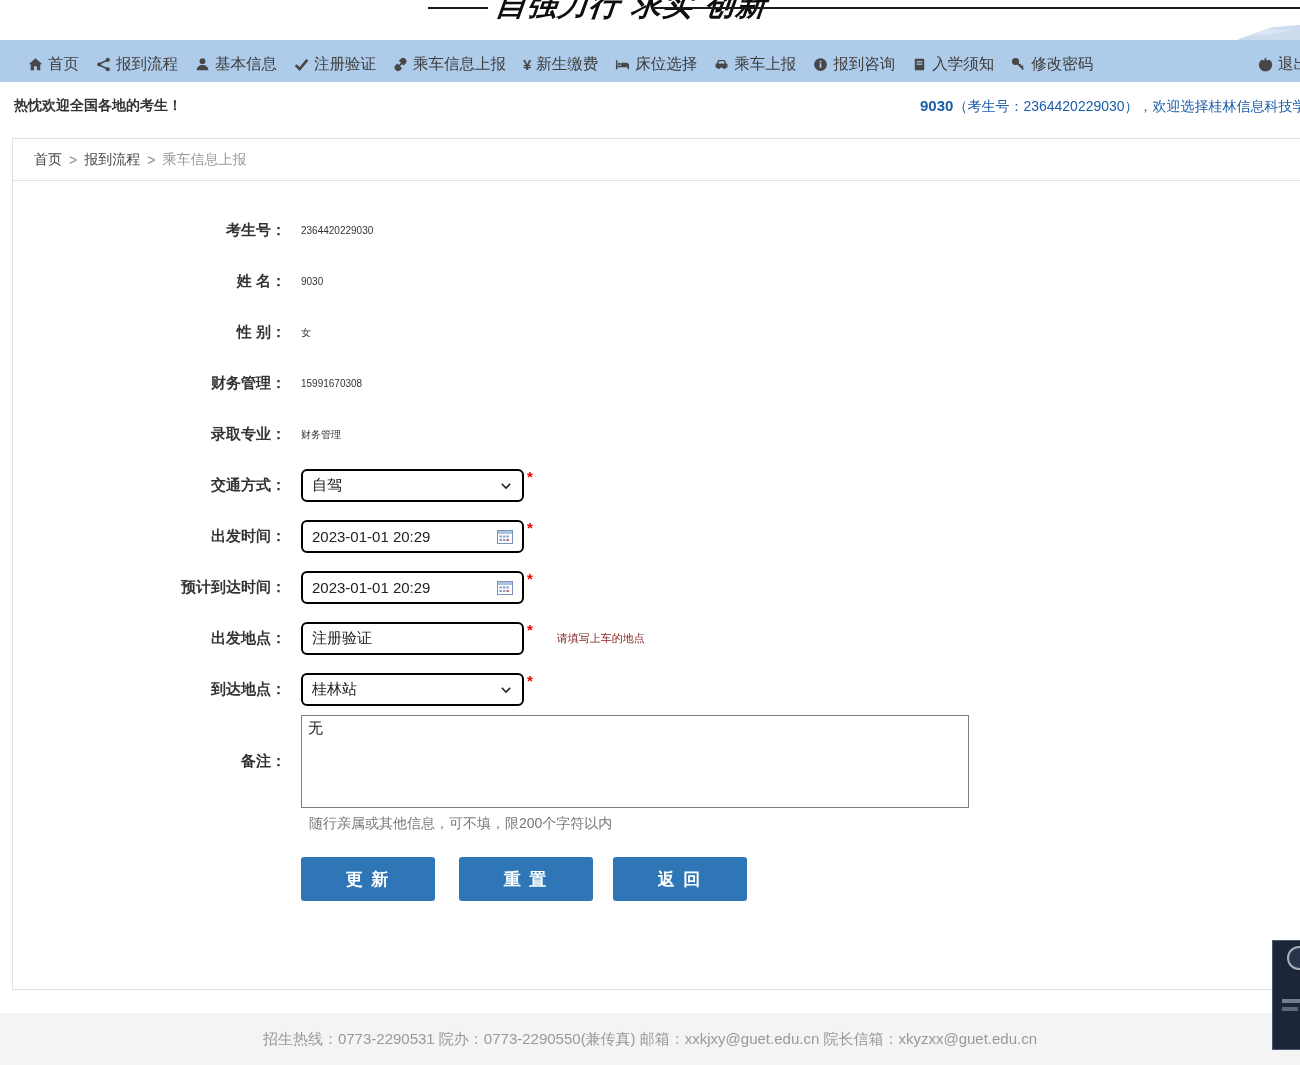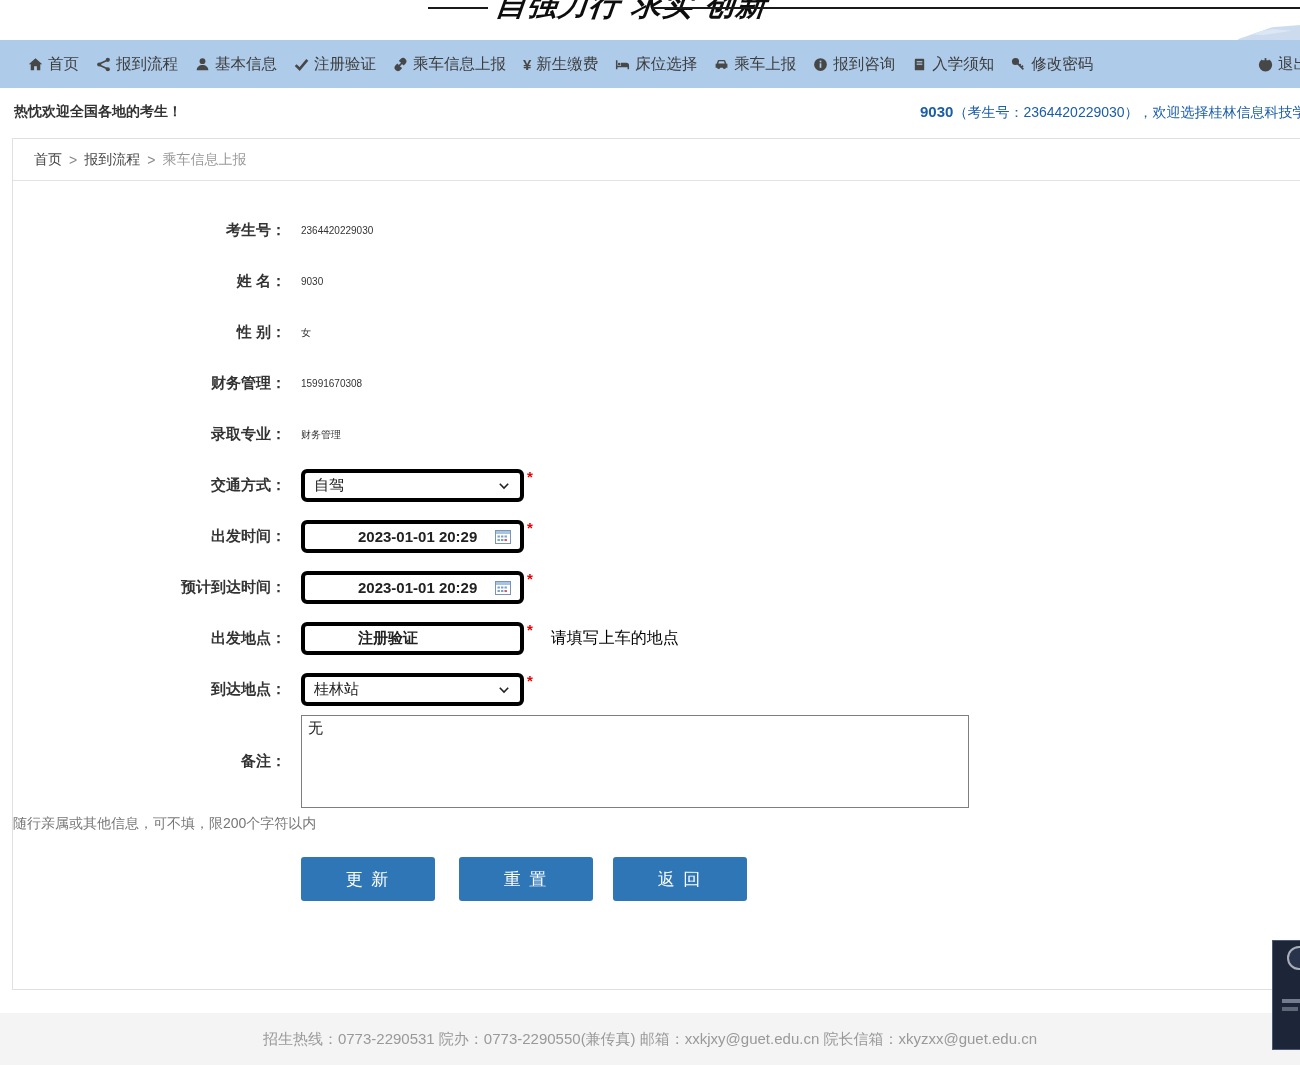--- a/index.html
+++ b/index.html
@@ -16,51 +16,51 @@
   .sky-deco::after { content:""; position:absolute; left:6px; top:4px; width:48px; height:6px; background:#dbe7f4; clip-path:polygon(0 80%, 60% 0, 100% 30%, 40% 100%); }
 
   
   .navbar { position:absolute; top:40px; left:0; width:1300px; height:48px; background:#aecbe9; display:flex; align-items:center; padding-left:28px; gap:17px; font-size:15.5px; color:#3d3d3d; }
   .nav-item { display:flex; align-items:center; gap:5px; white-space:nowrap; cursor:pointer; }
   .nav-item svg { width:15px; height:15px; fill:#474747; flex:none; }
   .nav-item .yen { font-weight:bold; font-size:15px; color:#474747; }
   .nav-logout { margin-left:auto; margin-right:-9px; }
 
   
-  .welcome { position:absolute; top:88px; left:0; width:1300px; height:47px; background:#fff; }
+  .welcome { position:absolute; top:82px; left:0; width:1300px; height:47px; background:#fff; }
   .welcome-left { position:absolute; left:14px; top:0; line-height:47px; font-size:14px; font-weight:bold; color:#333; }
   .welcome-right { position:absolute; left:920px; top:0; line-height:47px; font-size:14px; color:#1a5dab; white-space:nowrap; }
   .welcome-right b { font-size:15px; }
 
   
   .panel { position:absolute; top:138px; left:12px; width:1290px; height:852px; background:#fff; border:1px solid #e0e0e0; }
   .panel-header { height:42px; border-bottom:1px solid #e3e3e3; display:flex; align-items:center; padding-left:21px; font-size:14px; gap:7px; }
   .crumb-link { color:#454545; cursor:pointer; }
   .crumb-sep { color:#888; }
   .crumb-current { color:#999; }
 
   .form { padding-top:24px; }
   .row { display:flex; align-items:center; height:51px; }
   .row-label { width:288px; flex:none; text-align:right; padding-right:15px; font-size:15px; font-weight:bold; color:#333; white-space:nowrap; }
   .row-value { font-size:10px; color:#333; }
 
-  .field { width:223px; height:33px; border:4px solid #000000; border-radius:6px; background:#fff; display:flex; align-items:center; padding:0 9px; font-size:15px; color:#222; cursor:pointer; }
+  .field { width:223px; height:33px; border:2px solid #000000; border-radius:6px; background:#fff; display:flex; align-items:center; padding:0 9px; font-size:15px; color:#222; cursor:pointer; }
   .field .val { flex:1; white-space:nowrap; overflow:hidden; }
-  .field.bold .val { font-weight:bold;margin-left:44px; }
+  .field.bold .val { font-weight:normal; }
   .field .chev { width:14px; height:14px; flex:none; }
   .field .cal { width:16px; height:15px; flex:none; }
   .req { color:#e60000; font-size:15px; font-weight:bold; margin-left:3px; position:relative; top:-9px; }
-  .inline-hint { margin-left:18px; font-size:16px; color:#000000; }
+  .inline-hint { margin-left:24px; font-size:11px; color:#7f1d1d; }
 
   .row-remark { display:flex; align-items:center; margin-top:0; }
   .remark-box { width:668px; height:93px; border:1px solid #7f7f7f; border-radius:0; resize:none; font-family:"Liberation Sans","DejaVu Sans",sans-serif; font-size:15px; color:#222; padding:3px 6px; outline:none; }
-  .remark-hint { margin-top:7px; font-size:14px; color:#777; }
+  .remark-hint { margin-left:296px; margin-top:7px; font-size:14px; color:#777; }
 
   .btn-row { display:flex; margin-left:288px; margin-top:24px; gap:24px; }
-  .btn { width:134px; height:44px; background:#2e76b5; color:#fff; border:none; border-radius:3px; font-size:17px; font-weight:normal; font-family:"Liberation Sans","DejaVu Sans",sans-serif; letter-spacing:2px; cursor:pointer; }
+  .btn { width:134px; height:44px; background:#2e76b5; color:#fff; border:none; border-radius:3px; font-size:17px; font-weight:bold; font-family:"Liberation Sans","DejaVu Sans",sans-serif; letter-spacing:2px; cursor:pointer; }
   .btn.back { margin-left:-4px; }
 
   
   .footer { position:absolute; top:1013px; left:0; width:1300px; height:52px; background:#f4f4f4; display:flex; align-items:center; justify-content:center; font-size:15px; color:#999; }
 
   
   .float-widget { position:absolute; left:1272px; top:940px; width:34px; height:110px; background:#1d2639; border:1px solid #4a5872; z-index:5; overflow:hidden; }
   .fw-circle { position:absolute; left:14px; top:5px; width:24px; height:24px; border-radius:50%; background:#29344c; border:2px solid #a9aeb9; }
   .fw-text { position:absolute; left:9px; top:58px; width:20px; height:4px; background:#8b93a3; opacity:.8; }
   .fw-text2 { position:absolute; left:9px; top:66px; width:16px; height:4px; background:#8b93a3; opacity:.6; }

